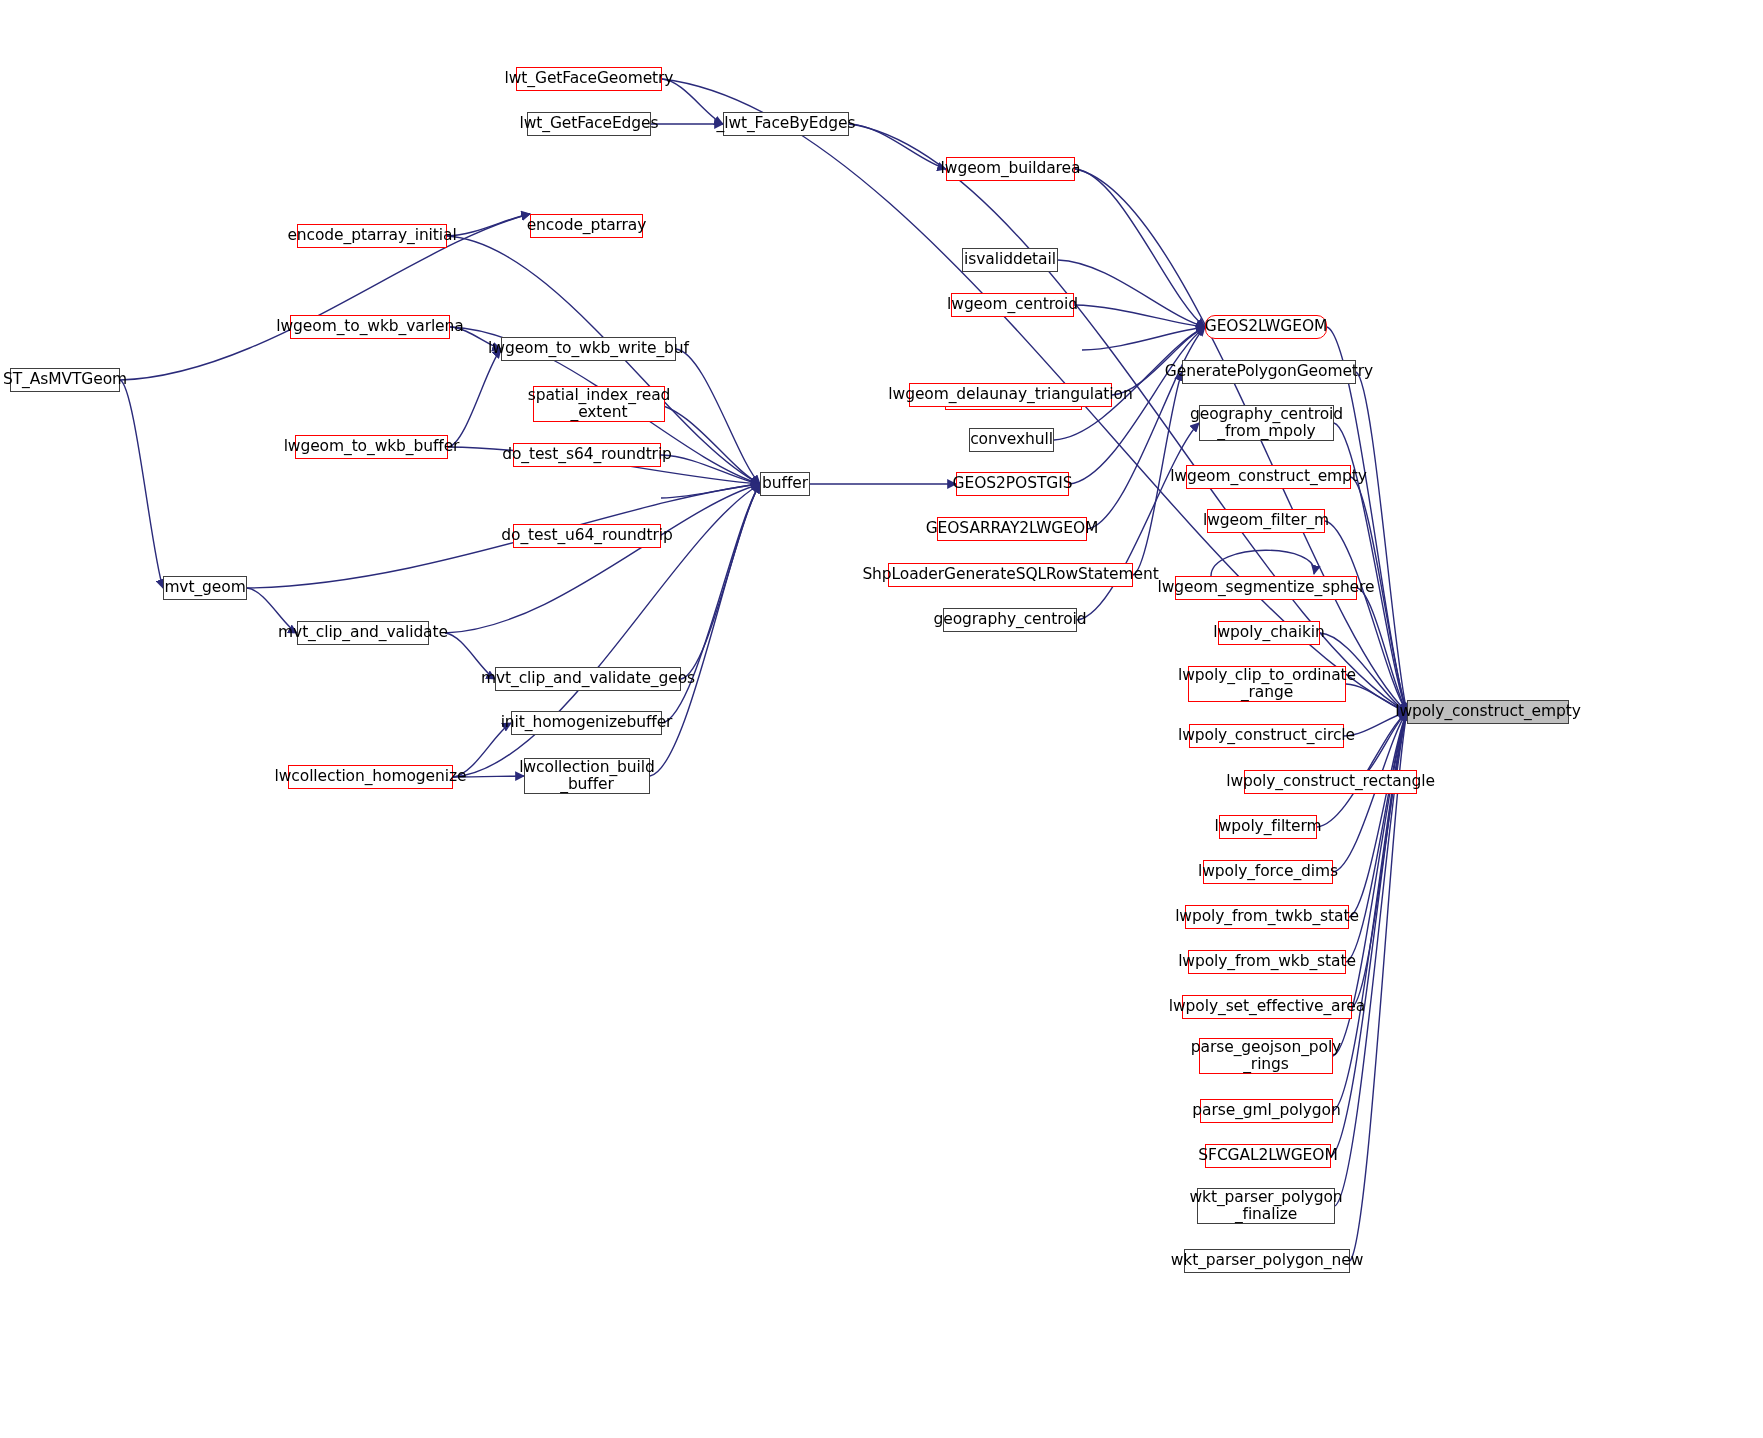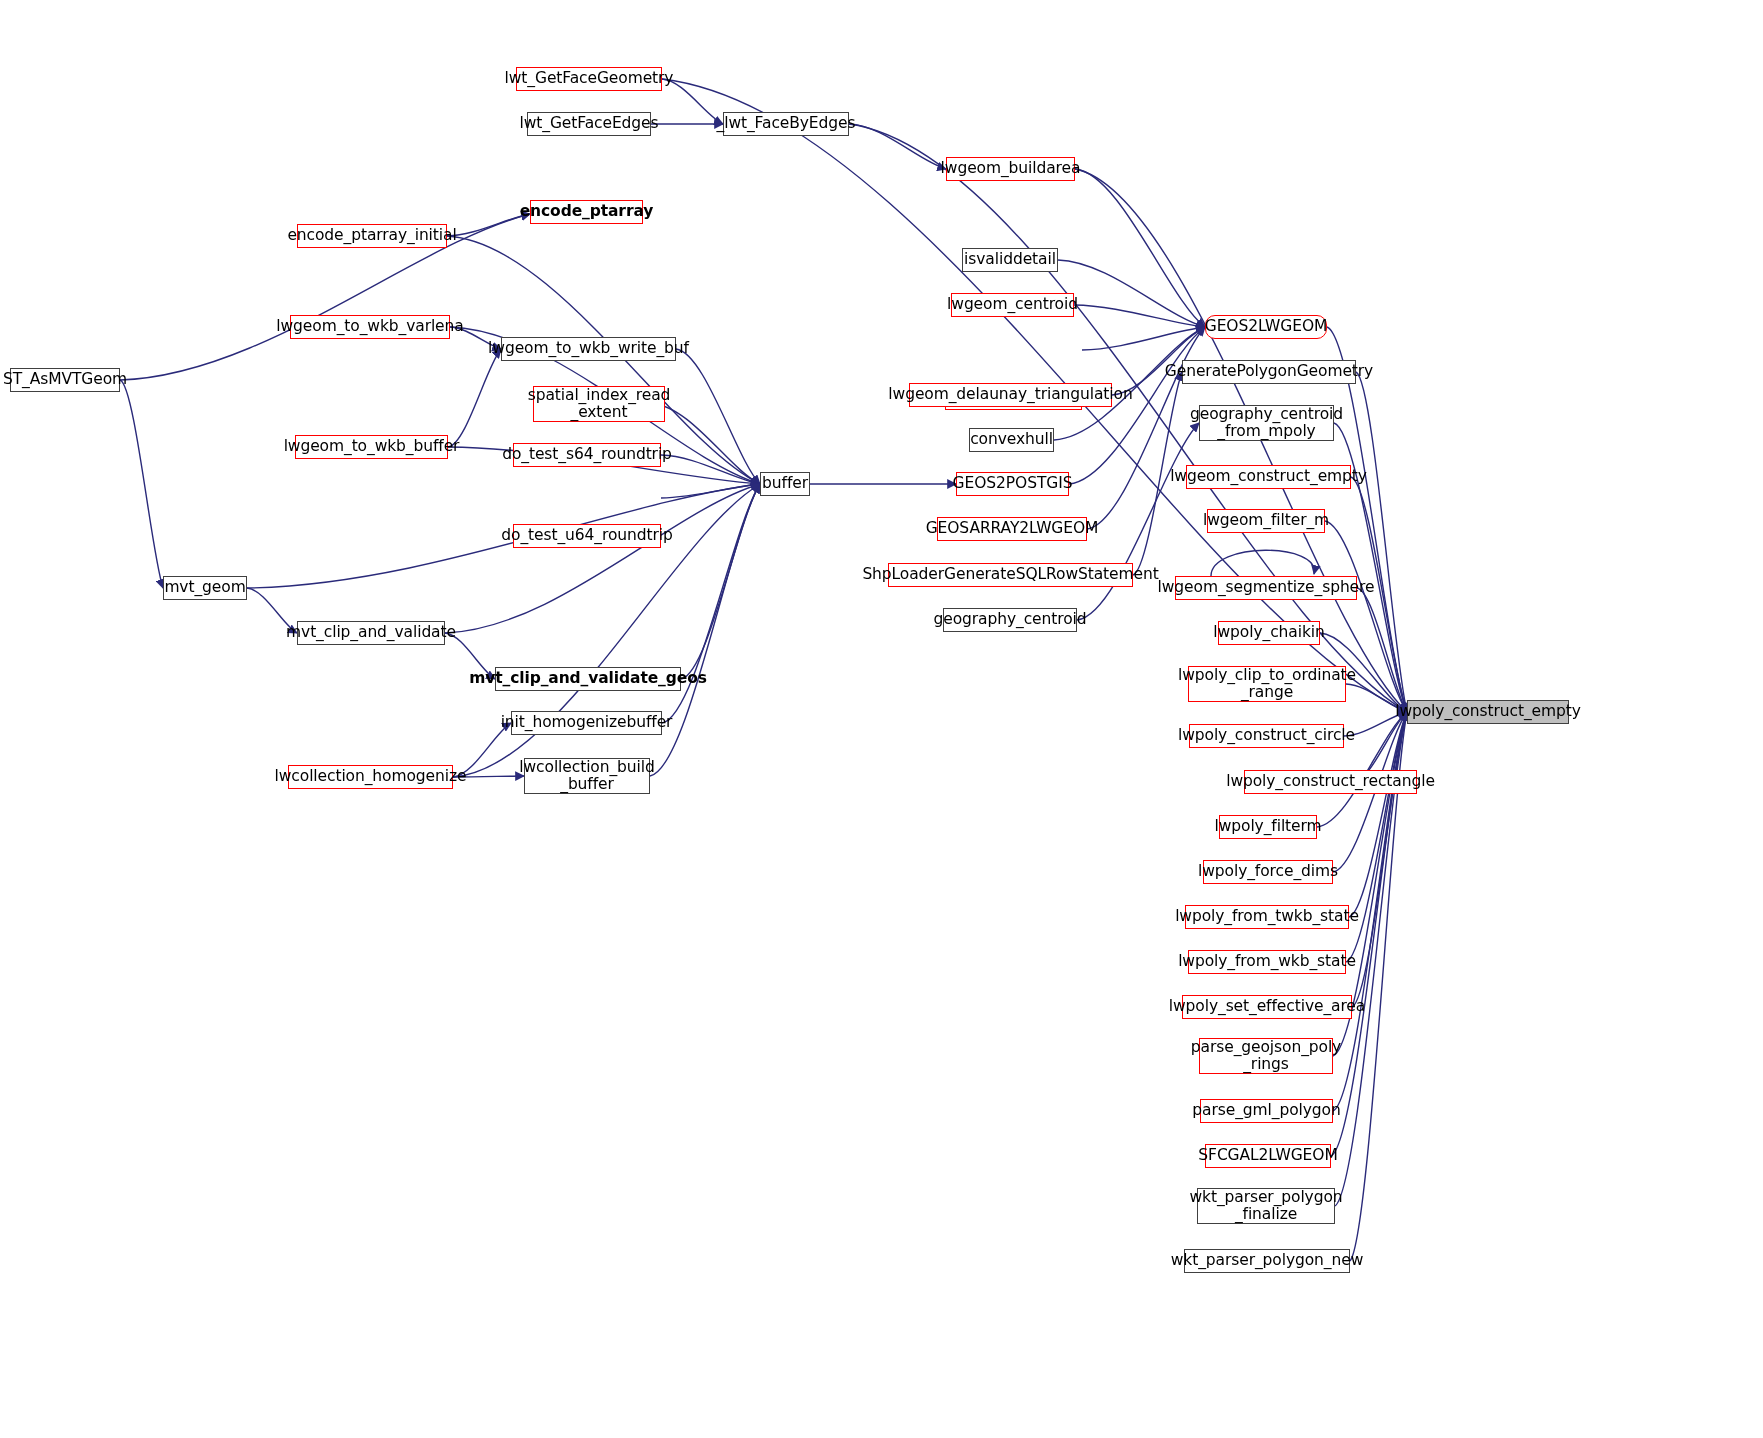--- a/index.html
+++ b/index.html
@@ -122,21 +122,21 @@
         <path d="M 1335 1206 C 1360.2 1189.1, 1386.84 793.9, 1407 712" marker-end="url(#arrow)"></path>
         <path d="M 1350 1261 C 1369.95 1238.6, 1391.04 799.4, 1407 712" marker-end="url(#arrow)"></path>
       </g>
   </svg>
   <div id="node-layer">
       <div class="node black" style="left: 10px; top: 368px; width: 110px; height: 24px;">ST_AsMVTGeom</div>
       <div class="node red" style="left: 516px; top: 67px; width: 146px; height: 24px;">lwt_GetFaceGeometry</div>
       <div class="node black" style="left: 527px; top: 112px; width: 124px; height: 24px;">lwt_GetFaceEdges</div>
       <div class="node black" style="left: 723px; top: 112px; width: 126px; height: 24px;">_lwt_FaceByEdges</div>
       <div class="node red" style="left: 946px; top: 157px; width: 129px; height: 24px;">lwgeom_buildarea</div>
-      <div class="node red" style="left: 530px; top: 200px; width: 113px; height: 24px; font-weight: bold;">encode_ptarray</div>
+      <div class="node red" style="left: 530px; top: 214px; width: 113px; height: 24px;">encode_ptarray</div>
       <div class="node red" style="left: 297px; top: 224px; width: 150px; height: 24px;">encode_ptarray_initial</div>
       <div class="node black" style="left: 962px; top: 248px; width: 96px; height: 24px;">isvaliddetail</div>
       <div class="node red" style="left: 951px; top: 293px; width: 123px; height: 24px;">lwgeom_centroid</div>
       <div class="node red" style="left: 1205px; top: 315px; width: 122px; height: 24px; border-radius: 10px;">GEOS2LWGEOM</div>
       <div class="node red" style="left: 290px; top: 315px; width: 160px; height: 24px;">lwgeom_to_wkb_varlena</div>
       <div class="node red" style="left: 945px; top: 338px; width: 137px; height: 24px; margin-top: 48px;">lwgeom_clip_by_rect</div>
       <div class="node black" style="left: 501px; top: 337px; width: 175px; height: 24px;">lwgeom_to_wkb_write_buf</div>
       <div class="node black" style="left: 1182px; top: 360px; width: 174px; height: 24px;">GeneratePolygonGeometry</div>
       <div class="node red" style="left: 909px; top: 383px; width: 203px; height: 24px;">lwgeom_delaunay_triangulation</div>
       <div class="node red" style="left: 521px; top: 386px; width: 132px; height: 36px; margin-left: 12px;">spatial_index_read
@@ -150,24 +150,24 @@
       <div class="node black" style="left: 760px; top: 472px; width: 50px; height: 24px; text-align: right;">buffer</div>
       <div class="node red" style="left: 956px; top: 472px; width: 113px; height: 24px;">GEOS2POSTGIS</div>
       <div class="node red" style="left: 513px; top: 486px; width: 148px; height: 24px; margin-top: 38px;">do_test_u64_roundtrip</div>
       <div class="node red" style="left: 1207px; top: 509px; width: 118px; height: 24px;">lwgeom_filter_m</div>
       <div class="node red" style="left: 937px; top: 517px; width: 150px; height: 24px;">GEOSARRAY2LWGEOM</div>
       <div class="node red" style="left: 888px; top: 563px; width: 245px; height: 24px;">ShpLoaderGenerateSQLRowStatement</div>
       <div class="node red" style="left: 1175px; top: 576px; width: 182px; height: 24px;">lwgeom_segmentize_sphere</div>
       <div class="node black" style="left: 163px; top: 576px; width: 84px; height: 24px;">mvt_geom</div>
       <div class="node black" style="left: 943px; top: 608px; width: 134px; height: 24px;">geography_centroid</div>
       <div class="node red" style="left: 1218px; top: 621px; width: 102px; height: 24px;">lwpoly_chaikin</div>
-      <div class="node black" style="left: 297px; top: 621px; width: 148px; height: 24px;">mvt_clip_and_validate</div>
+      <div class="node black" style="left: 297px; top: 621px; width: 132px; height: 24px;">mvt_clip_and_validate</div>
       <div class="node red" style="left: 1188px; top: 666px; width: 158px; height: 36px;">lwpoly_clip_to_ordinate
 _range</div>
-      <div class="node black" style="left: 495px; top: 667px; width: 186px; height: 24px; font-weight: bold;">mvt_clip_and_validate_geos</div>
+      <div class="node black" style="left: 495px; top: 667px; width: 186px; height: 24px;">mvt_clip_and_validate_geos</div>
       <div class="node target" style="left: 1407px; top: 700px; width: 162px; height: 24px;">lwpoly_construct_empty</div>
       <div class="node red" style="left: 1189px; top: 724px; width: 155px; height: 24px;">lwpoly_construct_circle</div>
       <div class="node black" style="left: 511px; top: 711px; width: 151px; height: 24px;">init_homogenizebuffer</div>
       <div class="node black" style="left: 524px; top: 758px; width: 126px; height: 36px;">lwcollection_build
 _buffer</div>
       <div class="node red" style="left: 288px; top: 765px; width: 165px; height: 24px;">lwcollection_homogenize</div>
       <div class="node red" style="left: 1244px; top: 770px; width: 173px; height: 24px;">lwpoly_construct_rectangle</div>
       <div class="node red" style="left: 1219px; top: 815px; width: 98px; height: 24px;">lwpoly_filterm</div>
       <div class="node red" style="left: 1203px; top: 860px; width: 130px; height: 24px;">lwpoly_force_dims</div>
       <div class="node red" style="left: 1185px; top: 905px; width: 164px; height: 24px;">lwpoly_from_twkb_state</div>

